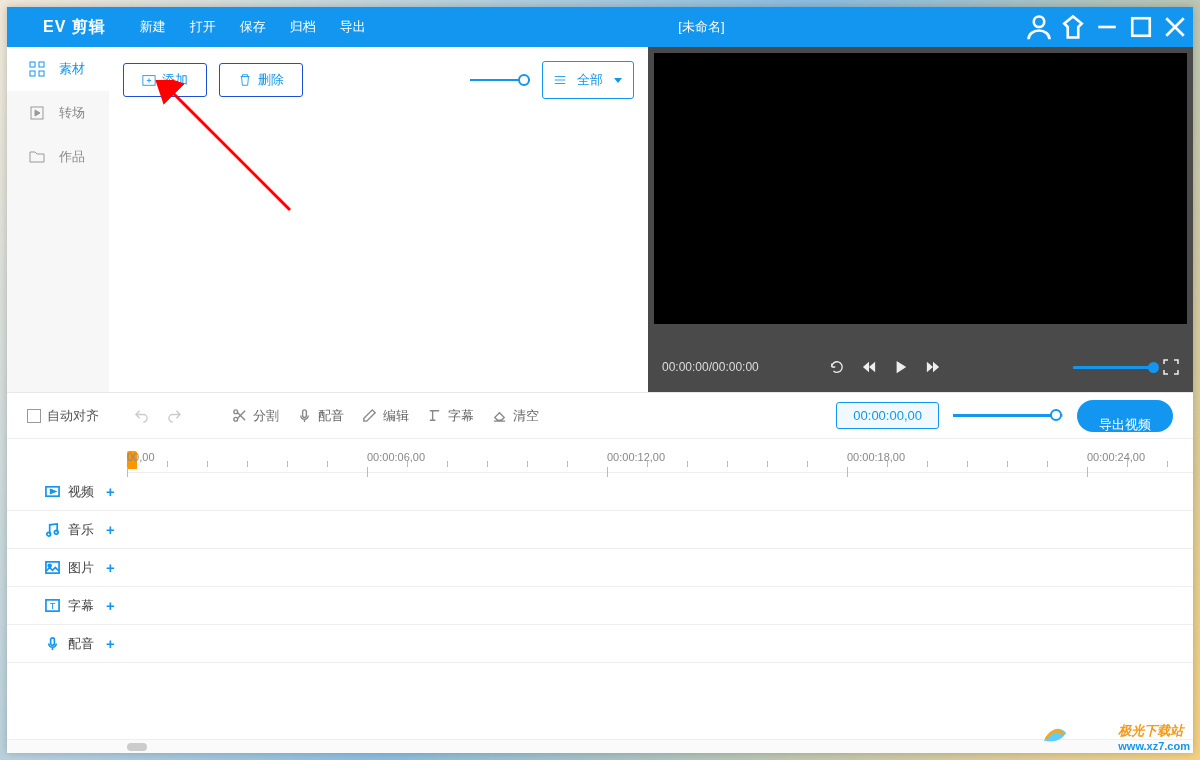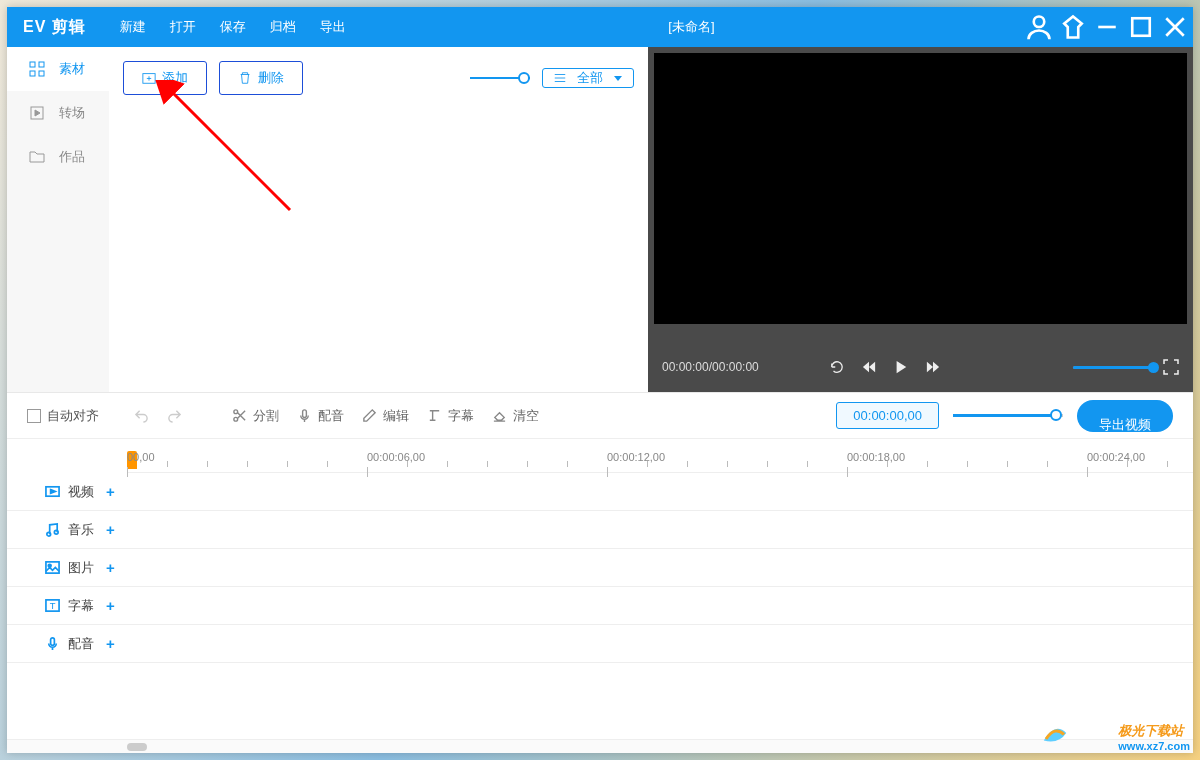--- a/index.html
+++ b/index.html
@@ -1,38 +1,38 @@
 <!DOCTYPE html>
 <html><head>
 <meta charset="utf-8">
 <style>
 * { box-sizing: border-box; margin: 0; padding: 0; font-family: "Microsoft YaHei", Arial, sans-serif; }
 body { background: linear-gradient(120deg, #f0e8d8, #8abde0, #f5d080); width: 1200px; height: 760px; overflow: hidden; position: relative; }
 .app-window { position: absolute; left: 7px; top: 7px; right: 7px; bottom: 7px; background: #fff; box-shadow: 0 0 8px rgba(0,0,0,.2); display: flex; flex-direction: column; }
 .titlebar { background: #1296f0; height: 40px; display: flex; align-items: center; color: #fff; font-size: 13px; padding: 0 4px 0 16px; }
-.app-logo { font-weight: bold; font-size: 16px; margin-right: 22px; letter-spacing: 1px; }
+.app-logo { font-weight: bold; font-size: 16px; margin-right: 22px; letter-spacing: 1px; margin-left: 20px; }
 .menu-item { padding: 0 12px; cursor: pointer; }
 .title-center { flex: 1; text-align: center; }
 .win-controls { display: flex; align-items: center; gap: 6px; }
 .win-btn { width: 28px; height: 28px; display: flex; align-items: center; justify-content: center; cursor: pointer; }
 .win-btn svg { stroke: #fff; fill: none; stroke-width: 1.5; }
 .upper { flex: 0 0 346px; display: flex; background: #fff; border-bottom: 1px solid #e8e8e8; }
 .left-nav { width: 102px; background: #f7f7f7; display: flex; flex-direction: column; font-size: 13px; }
 .nav-item { height: 44px; display: flex; align-items: center; padding-left: 22px; gap: 14px; color: #888; cursor: pointer; }
 .nav-item.active { background: #fff; color: #1296f0; }
 .nav-item svg { width: 16px; height: 16px; }
 .asset-panel { flex: 1; display: flex; flex-direction: column; padding: 14px; }
 .asset-toolbar { display: flex; align-items: center; gap: 12px; }
 .btn-outline { height: 34px; border: 1px solid #1d4ed8; color: #1296f0; background: #fff; border-radius: 3px; padding: 0 18px; display: flex; align-items: center; gap: 6px; font-size: 13px; cursor: pointer; }
 .btn-outline svg { width: 14px; height: 14px; stroke: #1296f0; fill: none; }
 .spacer { flex: 1; }
 .zoom-slider { width: 60px; display: flex; align-items: center; }
 .zoom-track { flex: 1; height: 2px; background: #1296f0; position: relative; }
 .zoom-thumb { position: absolute; right: 0; top: -5px; width: 12px; height: 12px; border-radius: 50%; background: #fff; border: 2px solid #1296f0; }
-.filter-dd { height: 20px; border: 1px solid #1296f0; color: #1296f0; border-radius: 3px; padding: 0 10px; display: flex; align-items: center; gap: 10px; font-size: 13px; cursor: pointer; }
+.filter-dd { height: 38px; border: 1px solid #1296f0; color: #1296f0; border-radius: 3px; padding: 0 10px; display: flex; align-items: center; gap: 10px; font-size: 13px; cursor: pointer; }
 .asset-area { flex: 1; background: #fff; margin-top: 10px; }
 .preview-panel { width: 545px; background: #4a4a4a; display: flex; flex-direction: column; padding: 6px; gap: 24px; }
 .preview-video { flex: 1; background: #000; }
 .preview-ctrls { height: 38px; display: flex; align-items: center; color: #ddd; font-size: 12px; padding: 0 8px; gap: 10px; }
 .play-ctrls { display: flex; gap: 18px; align-items: center; margin: 0 auto; }
 .play-ctrls svg { width: 14px; height: 14px; fill: #eee; cursor: pointer; }
 .vol-slider { width: 80px; height: 3px; background: #888; border-radius: 2px; position: relative; margin-left: auto; }
 .vol-thumb { position: absolute; right: -6px; top: -4px; width: 11px; height: 11px; border-radius: 50%; background: #1296f0; }
 .vol-slider .filled { position: absolute; left: 0; top: 0; height: 100%; width: 100%; background: #1296f0; border-radius: 2px; }
 .fs-btn { width: 16px; height: 16px; cursor: pointer; }

